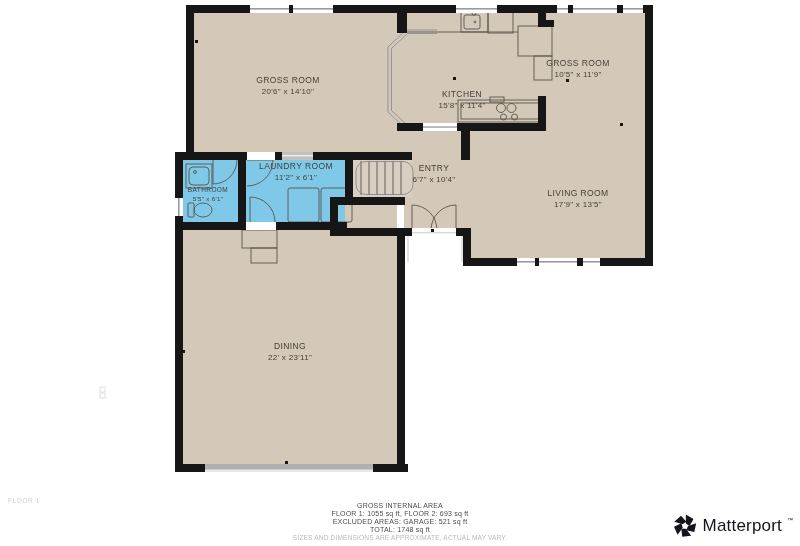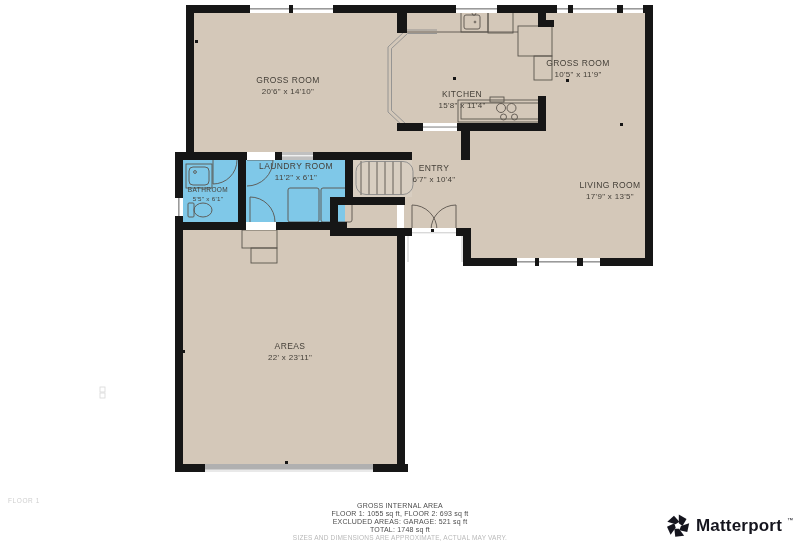--- a/index.html
+++ b/index.html
@@ -16,21 +16,21 @@
   .room-label .dims{display:block;font-size:8px;letter-spacing:.3px;}
   .room-label.small{font-size:6.5px;line-height:8.5px;}
   .room-label.small .dims{font-size:6.2px;}
   .footer-block{
     position:absolute;left:0;right:0;top:502px;text-align:center;
     color:#4c4c4c;font-size:7px;line-height:8px;letter-spacing:.2px;
   }
   .footer-block .disclaimer{color:#b9b9b9;font-size:6.5px;}
   .floor-tag{position:absolute;left:8px;top:497px;font-size:6.5px;color:#cfcfcf;letter-spacing:.6px;}
   .brand{position:absolute;right:7px;top:513px;display:flex;align-items:center;gap:5px;color:#15151e;}
-  .brand .word{font-size:17px;font-weight:700;letter-spacing:.2px;}
+  .brand .word{font-size:17px;font-weight:400;letter-spacing:.2px;}
   .brand .tm{font-size:6px;vertical-align:top;position:relative;top:-6px;color:#15151e;}
 </style>
 </head>
 <body>
 
 <div class="stage">
 
   <svg class="plan" width="800" height="546" viewBox="0 0 800 546">
 
     <g>
@@ -198,26 +198,26 @@
     <span class="dims">11'2" x 6'1"</span>
   </div>
   <div class="room-label small" style="left:208px;top:194px;">
     <span>BATHROOM</span>
     <span class="dims">5'5" x 6'1"</span>
   </div>
   <div class="room-label" style="left:434px;top:174px;text-align:center;">
     <span>ENTRY</span>
     <span class="dims">6'7" x 10'4"</span>
   </div>
-  <div class="room-label" style="left:578px;top:191px;margin-left:32px;">
+  <div class="room-label" style="left:578px;top:199px;">
     <span>LIVING ROOM</span>
     <span class="dims">17'9" x 13'5"</span>
   </div>
   <div class="room-label" style="left:290px;top:352px;">
-    <span>AREAS</span>
+    <span>DINING</span>
     <span class="dims">22' x 23'11"</span>
   </div>
 
   <div class="floor-tag">FLOOR 1</div>
 
   <div class="footer-block">
     <div>GROSS INTERNAL AREA</div>
     <div>FLOOR 1: 1055 sq ft, FLOOR 2: 693 sq ft</div>
     <div>EXCLUDED AREAS: GARAGE: 521 sq ft</div>
     <div>TOTAL: 1748 sq ft</div>

